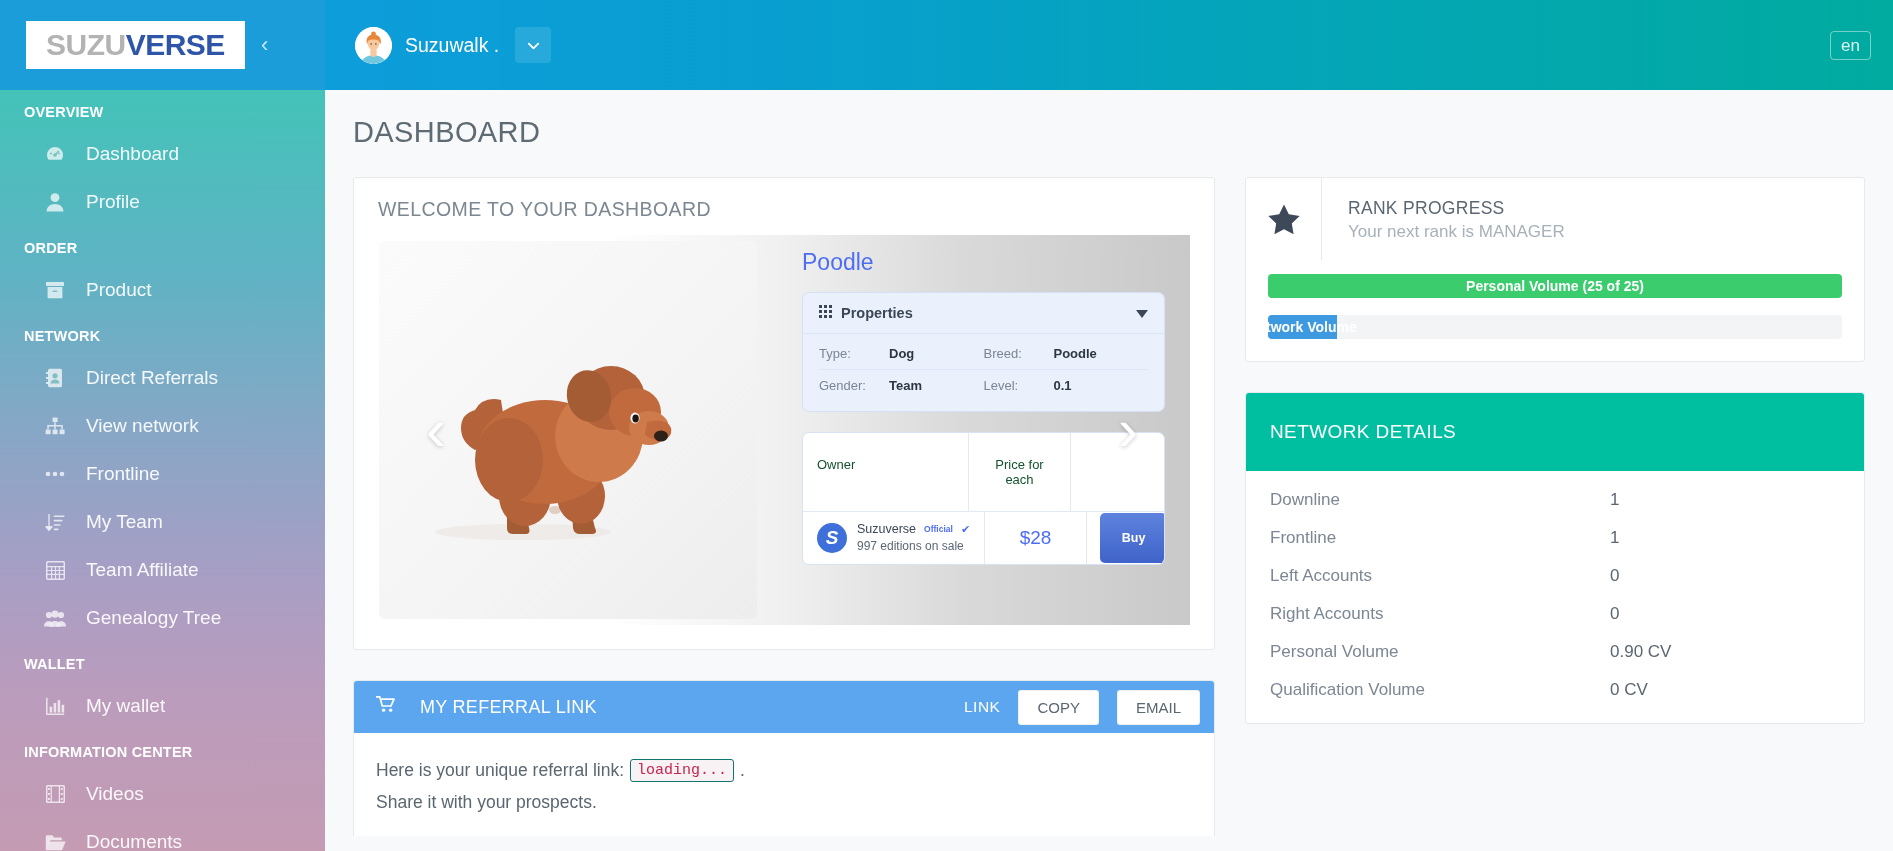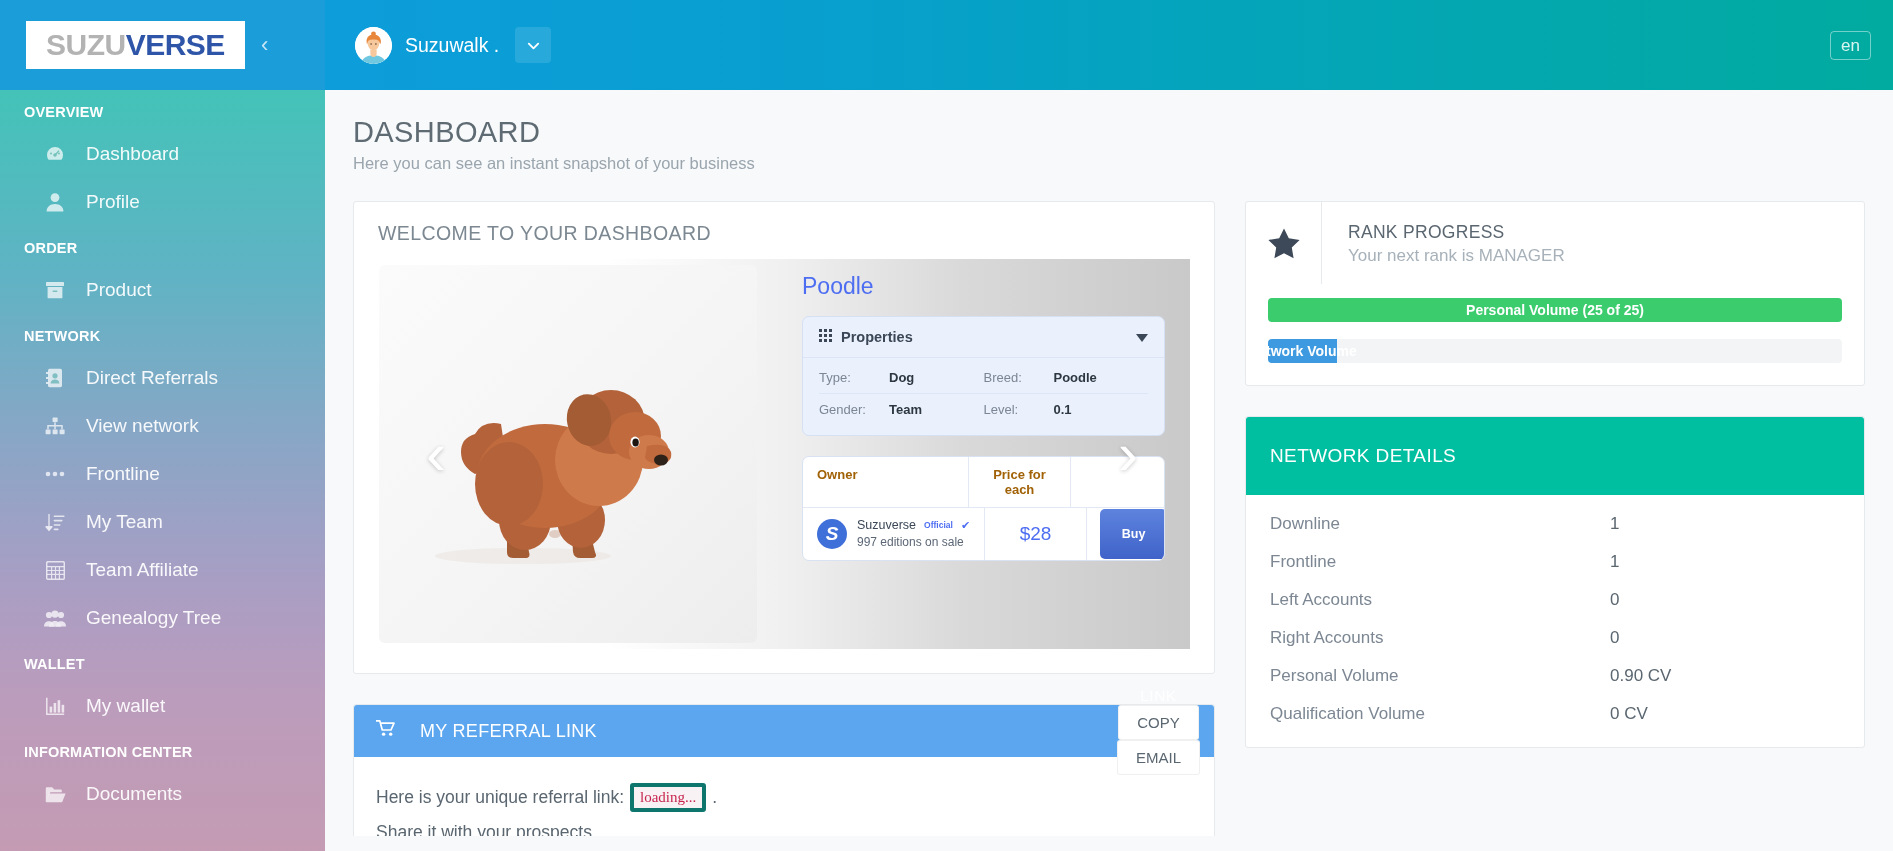--- a/index.html
+++ b/index.html
@@ -251,23 +251,23 @@
     width: 363px;
     margin-top: 20px;
     border: 1px solid #d8e2f2;
     border-radius: 7px;
     background: #ffffff;
     overflow: hidden;
   }
   .owner-hrow { display: flex; border-bottom: 1px solid #e2e9f4; }
   .owner-hcell {
     font-size: 13px;
-    font-weight: bold;
-    color: #a16207;
-    padding: 10px 14px;
+    font-weight: normal;
+    color: #14532d;
+    padding: 24px 14px;
   }
   .oc-owner { flex: 1 1 auto; }
   .oc-price { flex: 0 0 102px; border-left: 1px solid #e2e9f4; text-align: center; }
   .oc-act   { flex: 0 0 94px;  border-left: 1px solid #e2e9f4; }
   .owner-brow { display: flex; align-items: stretch; }
   .ob-owner { flex: 1 1 auto; display: flex; align-items: center; gap: 10px; padding: 10px 14px; }
   .ob-price { flex: 0 0 102px; border-left: 1px solid #e2e9f4; display:flex; align-items:center; justify-content:center; font-size: 19px; color: #4e6ef2; }
   .ob-act   { flex: 0 0 94px;  border-left: 1px solid #e2e9f4; display:flex; align-items:center; justify-content:center; }
   .s-badge {
     width: 30px; height: 30px; border-radius: 50%;
@@ -304,46 +304,46 @@
     border-radius: 3px 3px 0 0;
   }
   .ref-title {
     color: #ffffff;
     font-size: 18px;
     letter-spacing: 0.3px;
     display: flex;
     align-items: center;
     gap: 25px;
   }
-  .ref-actions { margin-left: auto; display: flex; align-items: center; gap: 0; flex-direction: column; }
+  .ref-actions { margin-left: auto; display: flex; align-items: center; gap: 18px; }
   .ref-link-lbl { color: #ffffff; font-size: 15.5px; letter-spacing: 0.5px; cursor: pointer; }
   .ref-btn {
     background: #ffffff;
     color: #5a6670;
     font-size: 15px;
     border: 1px solid rgba(0,0,0,0.06);
     border-radius: 3px;
     padding: 8px 18px;
     cursor: pointer;
   }
   .ref-body { padding: 26px 22px 30px 22px; }
   .ref-line {
     font-size: 17.5px;
     color: #5a6670;
     display: flex;
     align-items: center;
     flex-wrap: wrap;
     gap: 6px;
   }
   .code-chip {
-    font-family: Liberation Serif, serif;
+    font-family: Liberation Mono, monospace;
     font-size: 15px;
     color: #c7254e;
     background: #f9f2f4;
-    border: 4px solid #0f766e;
+    border: 1px solid #0f766e;
     border-radius: 3px;
     padding: 2px 6px;
   }
   .ref-line2 { font-size: 17.5px; color: #5a6670; margin-top: 10px; }
 
   
   .rank-card { display: block; }
   .rank-top { display: flex; align-items: stretch; }
   .rank-star {
     flex: 0 0 76px;
@@ -517,20 +517,35 @@
             <path d="M0.8 0.8v16.4h17.4" stroke="rgba(255,255,255,0.88)" stroke-width="1.5" fill="none"></path>
             <rect x="3.6" y="9.6" width="2.6" height="6" fill="rgba(255,255,255,0.88)"></rect>
             <rect x="7.6" y="6" width="2.6" height="9.6" fill="rgba(255,255,255,0.88)"></rect>
             <rect x="11.6" y="3.2" width="2.6" height="12.4" fill="rgba(255,255,255,0.88)"></rect>
             <rect x="15.6" y="7.8" width="2.6" height="7.8" fill="rgba(255,255,255,0.88)"></rect>
           </svg>
         </span>
         <span>My wallet</span>
       </div>
       <div class="nav-section">INFORMATION CENTER</div>
+      <div class="nav-item">
+        <span class="nav-ico">
+          <svg width="19" height="18" viewBox="0 0 19 18">
+            <rect x="0.7" y="0.7" width="17.6" height="16.6" rx="1.2" fill="none" stroke="rgba(255,255,255,0.88)" stroke-width="1.5"></rect>
+            <path d="M5.2 0.7v16.6M13.4 0.7v16.6" stroke="rgba(255,255,255,0.88)" stroke-width="1.3"></path>
+            <rect x="1.9" y="3" width="2" height="2" fill="rgba(255,255,255,0.88)"></rect>
+            <rect x="1.9" y="8" width="2" height="2" fill="rgba(255,255,255,0.88)"></rect>
+            <rect x="1.9" y="13" width="2" height="2" fill="rgba(255,255,255,0.88)"></rect>
+            <rect x="14.8" y="3" width="2" height="2" fill="rgba(255,255,255,0.88)"></rect>
+            <rect x="14.8" y="8" width="2" height="2" fill="rgba(255,255,255,0.88)"></rect>
+            <rect x="14.8" y="13" width="2" height="2" fill="rgba(255,255,255,0.88)"></rect>
+          </svg>
+        </span>
+        <span>Videos</span>
+      </div>
       <div class="nav-item">
         <span class="nav-ico">
           <svg width="21" height="17" viewBox="0 0 21 17">
             <path d="M0.8 15.4V2.2a1 1 0 011-1h5.4l2 2.2h6.6a1 1 0 011 1v1.8H5.4z" fill="rgba(255,255,255,0.88)"></path>
             <path d="M3.6 7.4h17L17.4 15.6a1 1 0 01-.9.6H1.6a.9.9 0 01-.8-1.2z" fill="rgba(255,255,255,0.88)"></path>
           </svg>
         </span>
         <span>Documents</span>
       </div>
     </nav>
@@ -557,21 +572,20 @@
         <svg width="15" height="15" viewBox="0 0 16 16" aria-hidden="true">
           <path d="M3 6l5 5 5-5" fill="none" stroke="#ffffff" stroke-width="2" stroke-linecap="round" stroke-linejoin="round"></path>
         </svg>
       </span>
     </div>
     <span class="lang-btn">en</span>
   </header>
 
   <main class="content">
     <h1 class="page-title">DASHBOARD</h1>
-    <div class="page-sub">Here you can see an instant snapshot of your business</div>
 
     <div class="cols">
 
       <section class="col-left">
 
         <div class="card">
           <div class="welcome-head">WELCOME TO YOUR DASHBOARD</div>
 
           <div class="nft-stage">
             <div class="nft-img-pane">

